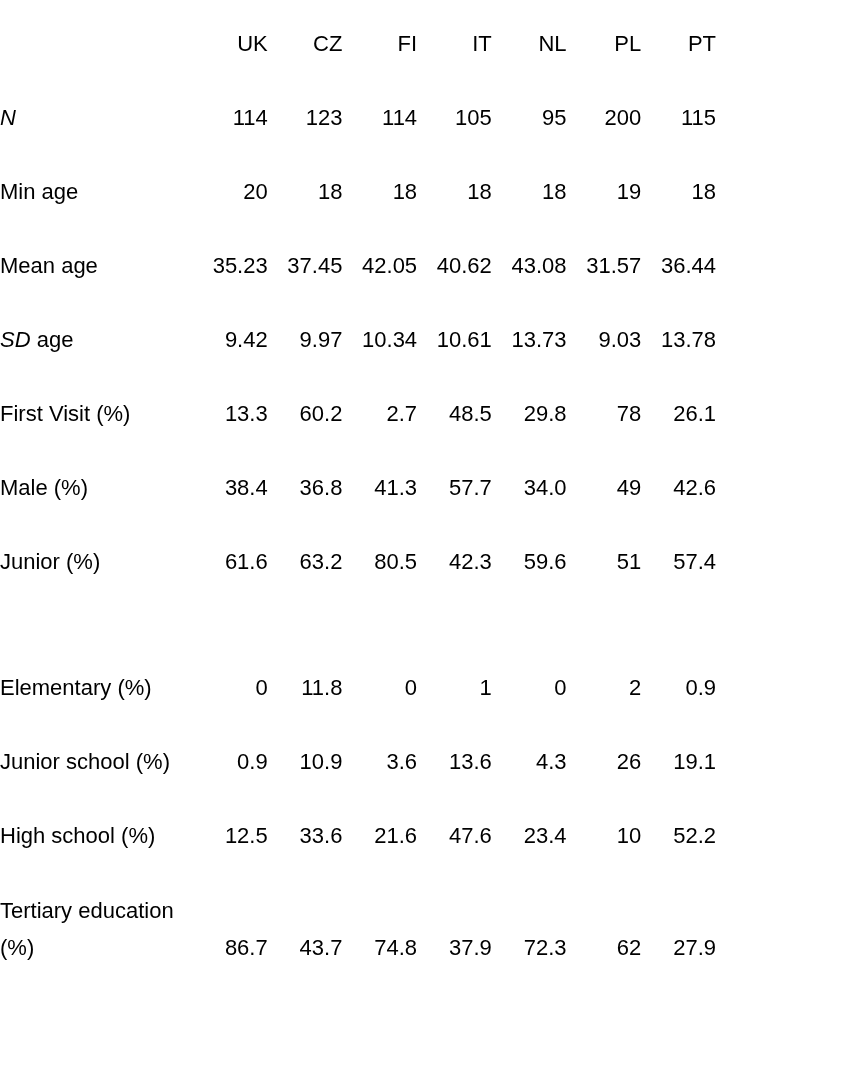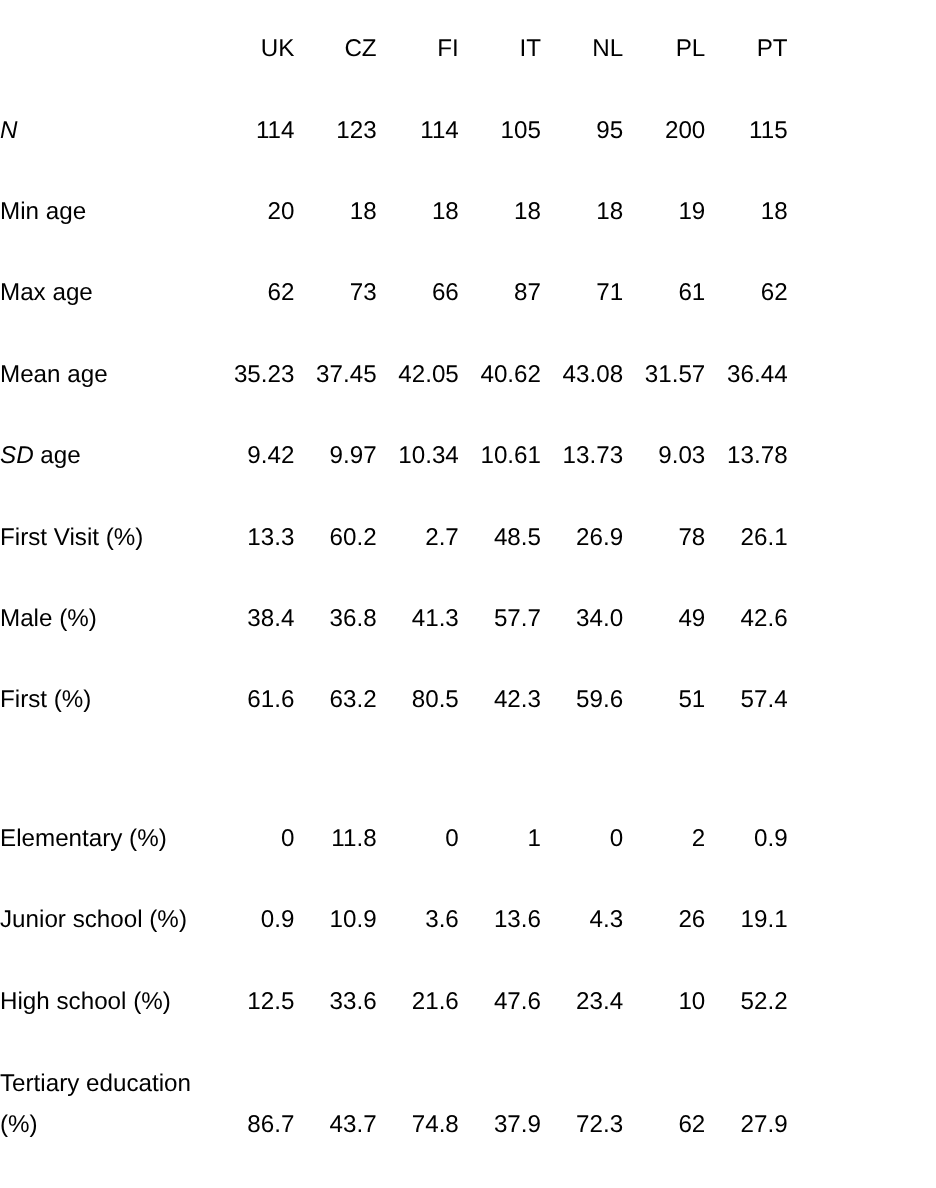--- a/index.html
+++ b/index.html
@@ -96,30 +96,20 @@
         <td class="lbl"><span class="it"></span><span>Min age</span></td>
         <td class="num">20</td>
         <td class="num">18</td>
         <td class="num">18</td>
         <td class="num">18</td>
         <td class="num">18</td>
         <td class="num">19</td>
         <td class="num">18</td>
       </tr>
 
-      <tr class="r">
-        <td class="lbl"><span class="it"></span><span>Max age</span></td>
-        <td class="num">62</td>
-        <td class="num">73</td>
-        <td class="num">66</td>
-        <td class="num">87</td>
-        <td class="num">71</td>
-        <td class="num">61</td>
-        <td class="num">62</td>
-      </tr>
 
       <tr class="r">
         <td class="lbl"><span class="it"></span><span>Mean age</span></td>
         <td class="num">35.23</td>
         <td class="num">37.45</td>
         <td class="num">42.05</td>
         <td class="num">40.62</td>
         <td class="num">43.08</td>
         <td class="num">31.57</td>
         <td class="num">36.44</td>
@@ -135,38 +125,38 @@
         <td class="num">9.03</td>
         <td class="num">13.78</td>
       </tr>
 
       <tr class="r">
         <td class="lbl"><span class="it"></span><span>First Visit (%)</span></td>
         <td class="num">13.3</td>
         <td class="num">60.2</td>
         <td class="num">2.7</td>
         <td class="num">48.5</td>
-        <td class="num">26.9</td>
+        <td class="num">29.8</td>
         <td class="num">78</td>
         <td class="num">26.1</td>
       </tr>
 
       <tr class="r">
         <td class="lbl"><span class="it"></span><span>Male (%)</span></td>
         <td class="num">38.4</td>
         <td class="num">36.8</td>
         <td class="num">41.3</td>
         <td class="num">57.7</td>
         <td class="num">34.0</td>
         <td class="num">49</td>
         <td class="num">42.6</td>
       </tr>
 
       <tr class="r">
-        <td class="lbl"><span class="it"></span><span>First (%)</span></td>
+        <td class="lbl"><span class="it"></span><span>Junior (%)</span></td>
         <td class="num">61.6</td>
         <td class="num">63.2</td>
         <td class="num">80.5</td>
         <td class="num">42.3</td>
         <td class="num">59.6</td>
         <td class="num">51</td>
         <td class="num">57.4</td>
       </tr>
 
       <tr class="spacer">

